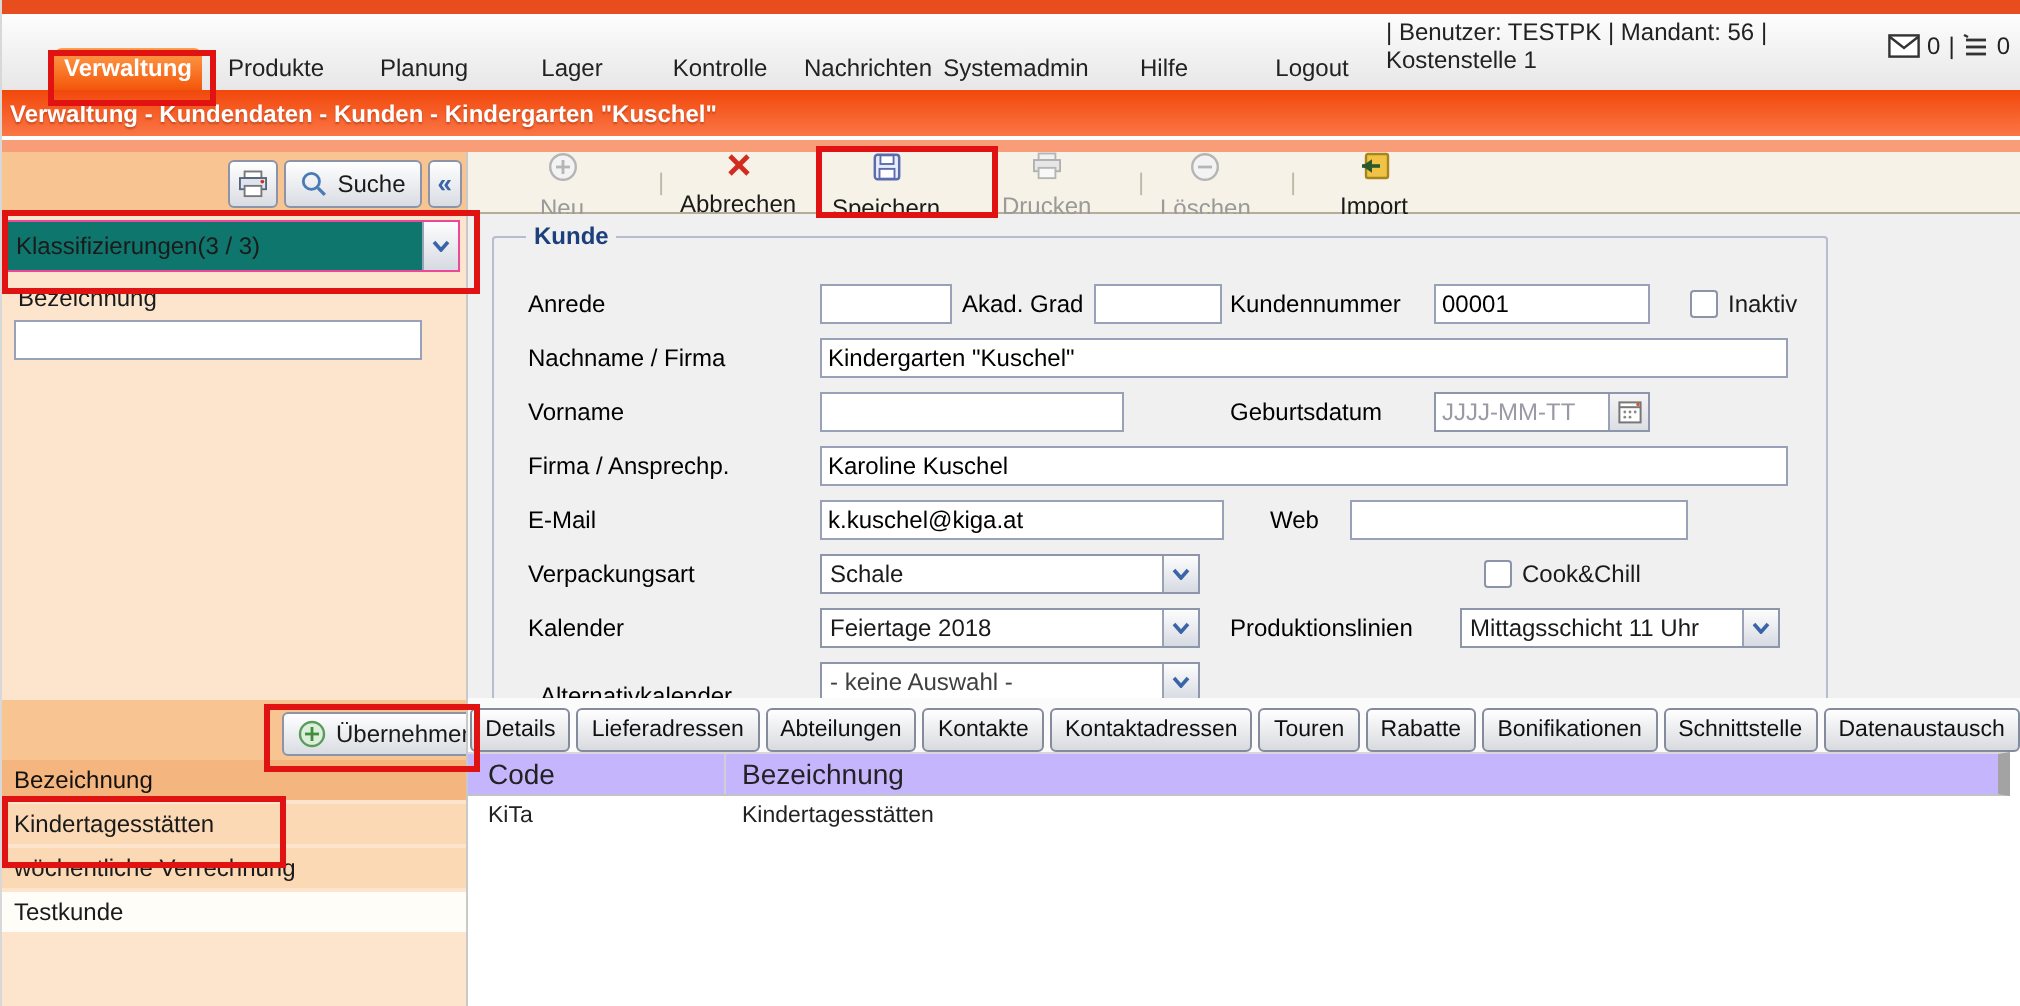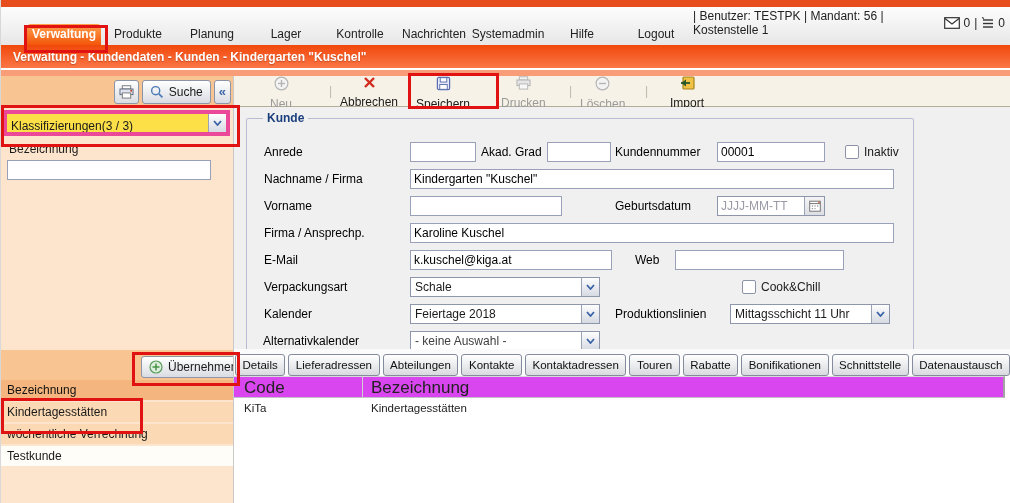--- a/index.html
+++ b/index.html
@@ -17,35 +17,35 @@
           white-space:nowrap;}
   .toptab.active{background:linear-gradient(#ffa04d,#f3560a);color:#fff;font-weight:bold;
           border-radius:4px 4px 0 0;}
   #tabs-wrap{display:flex;margin-left:26px;align-items:flex-end;height:100%;}
   #userinfo{margin-left:auto;margin-right:6px;display:flex;align-items:center;gap:4px;
             height:100%;padding-bottom:6px;box-sizing:border-box;color:#222;}
 
   
   #breadcrumb{position:absolute;left:0;top:45px;width:1010px;height:23px;
               background:linear-gradient(#f1480b,#fb7646);color:#fff;font-weight:bold;
-              line-height:24px;padding-left:12px;box-sizing:border-box;
+              line-height:24px;padding-left:4px;box-sizing:border-box;
               text-shadow:0 1px 1px rgba(120,30,0,.4);}
   #fade{position:absolute;left:0;top:70px;width:1010px;height:6px;background:#f99d78;}
 
   
   #sidebar{position:absolute;left:0;top:76px;width:232px;height:427px;background:#fde4cc;}
   #divider{position:absolute;left:232px;top:76px;width:1px;height:427px;background:#c9c9c9;}
   .side-top{position:absolute;left:0;top:0;width:232px;height:31px;background:#f8c491;
             display:flex;align-items:center;justify-content:flex-end;gap:3px;padding-right:2px;box-sizing:border-box;}
   .btn{background:linear-gradient(#ffffff,#d9dce2);border:1px solid #8b94a9;border-radius:3px;
        height:22px;display:flex;align-items:center;gap:5px;padding:0 7px;cursor:pointer;color:#1a1a1a;}
   .btn.small{padding:0 4px;}
   .chev-collapse{color:#3a64a8;font-weight:bold;font-size:13px;}
-  .side-select{position:absolute;left:2px;top:34px;width:227px;height:26px;background:#fde047;
-       border:4px solid #ec4899;box-sizing:border-box;display:flex;cursor:pointer;gap:45px;}
+  .side-select{position:absolute;left:2px;top:34px;width:227px;height:26px;background:#0f766e;
+       border:1px solid #ec4899;box-sizing:border-box;display:flex;cursor:pointer;gap:45px;}
   .sel-text{flex:1;line-height:24px;padding-left:4px;white-space:nowrap;overflow:hidden;}
   .sel-btn{width:17px;background:linear-gradient(#fdfdfd,#d6dae2);border-left:1px solid #9aa2b5;
        display:flex;align-items:center;justify-content:center;}
   .side-label{position:absolute;left:8px;top:66px;}
   .side-input{position:absolute;left:6px;top:84px;width:196px;height:18px;border:1px solid #98a1b8;
        background:#fff;font-family:inherit;font-size:12px;padding:0 3px;}
   #side-bottom{position:absolute;left:0;top:274px;width:232px;}
   .apply-band{position:relative;height:30px;background:#f8c491;}
   .apply-btn{position:absolute;left:140px;top:6px;height:20px;}
   .list-header{height:20px;line-height:20px;padding-left:6px;background:#f4b67e;
@@ -83,23 +83,23 @@
   .dateWrap input::placeholder{color:#9a9aa6;}
   .cal-btn{width:19px;background:linear-gradient(#f4f4f6,#dcdee4);border-left:1px solid #9aa2b5;
       display:flex;align-items:center;justify-content:center;cursor:pointer;}
 
   .detail-tabs{position:absolute;left:0;top:273px;width:777px;height:27px;background:#fbfbfb;
       display:flex;gap:3px;align-items:flex-end;padding:0 1px;box-sizing:border-box;}
   .dtab{flex:1 1 auto;height:22px;line-height:20px;text-align:center;white-space:nowrap;
       background:linear-gradient(#ffffff,#d8dade);border:1px solid #838b9c;border-radius:3px;
       box-sizing:border-box;font-size:11.5px;padding:0 6px;cursor:pointer;color:#111;}
 
-  .tbl-header{position:absolute;left:0;top:300px;width:771px;height:22px;background:#d946ef;
-      border-top:1px solid #d8d8db;border-bottom:1px solid #c2c2c8;border-right:2px solid #a3a3a3;
-      box-sizing:border-box;display:flex;font-size:17px;color:#222;}
+  .tbl-header{position:absolute;left:0;top:300px;width:771px;height:22px;background:#c4b5fd;
+      border-top:1px solid #d8d8db;border-bottom:1px solid #c2c2c8;border-right:6px solid #a3a3a3;
+      box-sizing:border-box;display:flex;font-size:14px;color:#222;}
   .tbl-row{position:absolute;left:0;top:322px;width:771px;height:22px;background:#fff;
       display:flex;font-size:11.5px;color:#222;cursor:pointer;}
   .col-code{width:129px;line-height:21px;padding-left:10px;box-sizing:border-box;
       border-right:1px solid #cfcfd4;}
   .tbl-row .col-code{border-right:none;}
   .col-bez{flex:1;line-height:21px;padding-left:8px;}
 
   
   .red-box{position:absolute;border:3px solid #e11212;pointer-events:none;z-index:50;}
 
@@ -356,21 +356,21 @@
             <span class="sel-text">Mittagsschicht 11 Uhr</span>
             <span class="sel-btn">
                 <svg width="9" height="6" viewBox="0 0 9 6">
                   <polyline points="1,1 4.5,5 8,1" fill="none" stroke="#3a64a8" stroke-width="1.8"></polyline>
                 </svg>
               </span>
           </div>
         </div>
 
         <div class="frow">
-          <span class="flabel" style="left:4px;">Alternativkalender</span>
+          <span class="flabel" style="left:11px;margin-top:7px;">Alternativkalender</span>
           <div class="sel" style="left:151px;width:190px;">
             <span class="sel-text" style="color:#404040;">- keine Auswahl -</span>
             <span class="sel-btn">
                 <svg width="9" height="6" viewBox="0 0 9 6">
                   <polyline points="1,1 4.5,5 8,1" fill="none" stroke="#3a64a8" stroke-width="1.8"></polyline>
                 </svg>
               </span>
           </div>
         </div>
       </fieldset>

